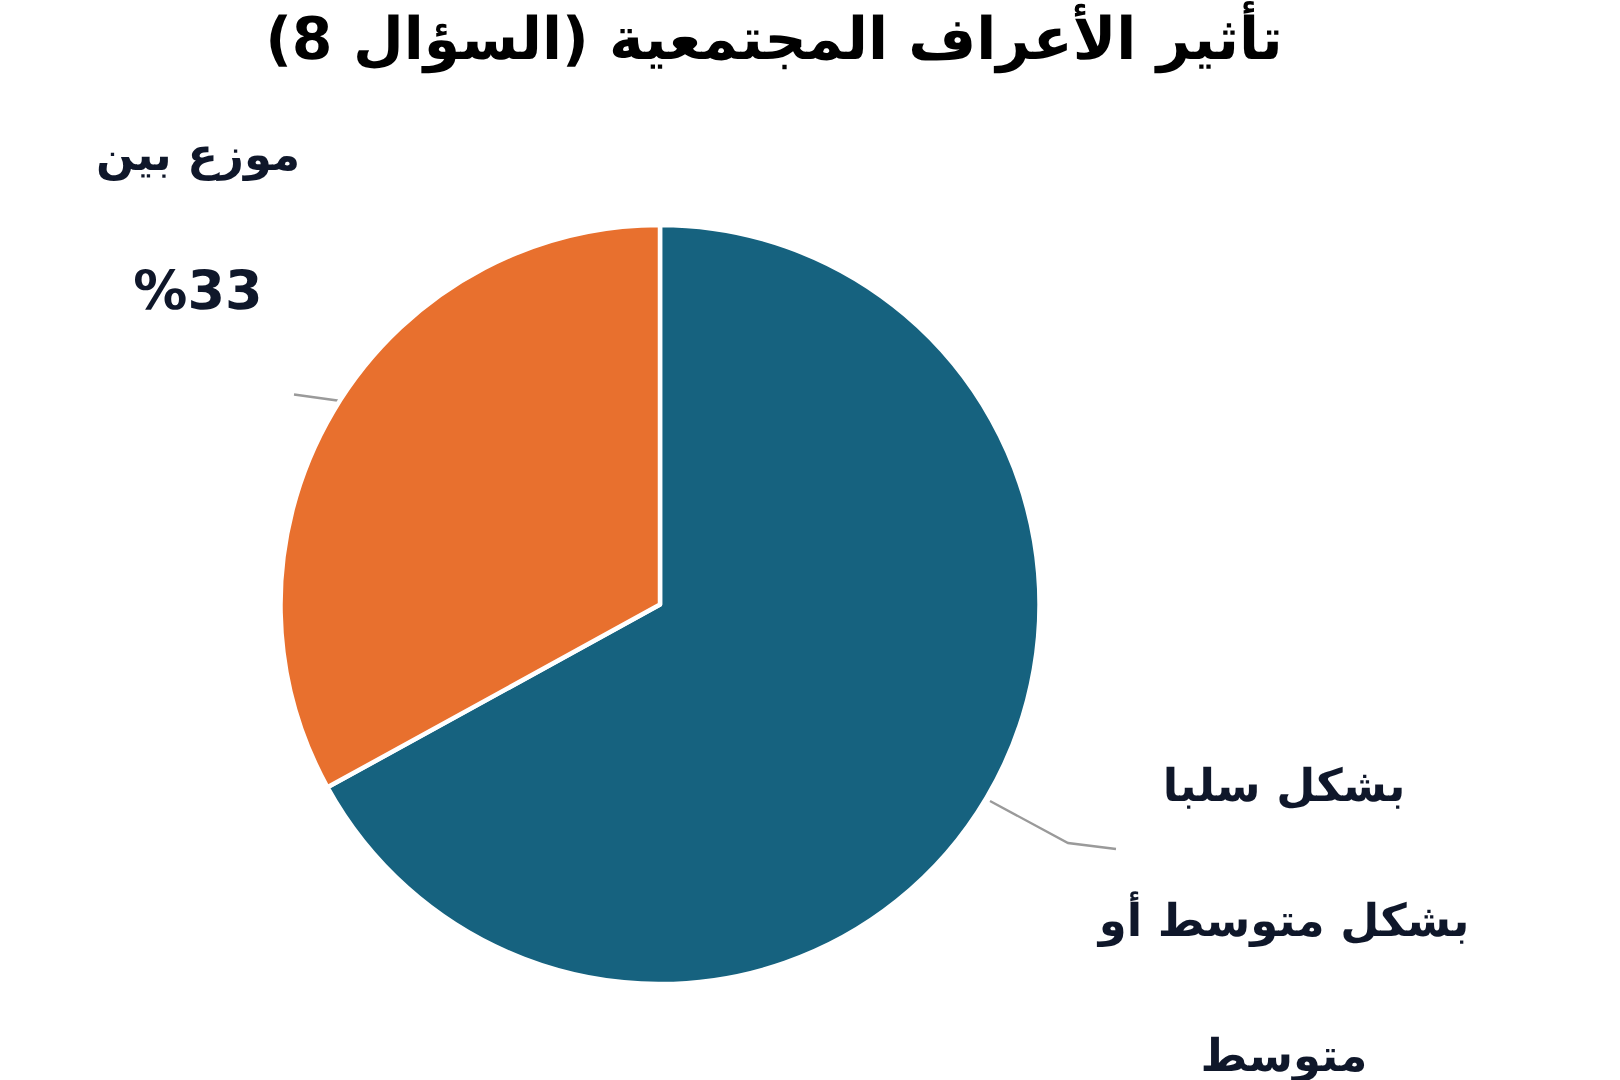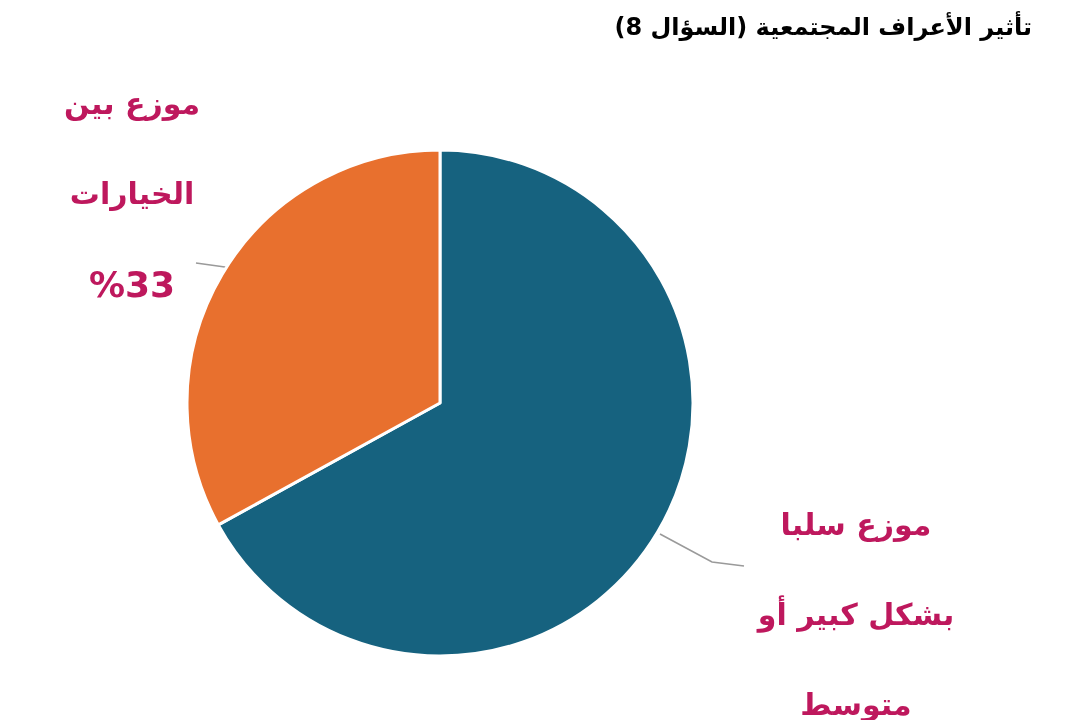--- a/index.html
+++ b/index.html
@@ -16,25 +16,25 @@
     overflow: hidden;
     font-family: "DejaVu Sans", "Liberation Sans", sans-serif;
   }
 
   
   #chart-title {
     position: absolute;
     left: 0;
     right: 0;
     top: 6px;
-    text-align: right;
+    text-align: center;
     color: #000000;
     font-family: "DejaVu Sans", "Liberation Sans", sans-serif;
     font-weight: bold;
-    font-size: 24px;
+    font-size: 39px;
     line-height: 42px;
     letter-spacing: 0px;
     direction: rtl;
     white-space: nowrap;
     padding-right: 48px;
     box-sizing: border-box;
   }
 
   
   #pie-wrap {
@@ -43,21 +43,21 @@
     top: 0;
     width: 1080px;
     height: 720px;
     pointer-events: none;
   }
   #pie-svg { display: block; }
 
   
   .data-label {
     position: absolute;
-    color: #be185d;
+    color: #0f172a;
     font-family: "DejaVu Sans", "Liberation Sans", sans-serif;
     font-weight: bold;
     font-size: 30px;
     line-height: 45px;
     direction: rtl;
     text-align: center;
     white-space: pre-line;
   }
   #label-other {
     left: 24px;
@@ -94,24 +94,23 @@
       <path d="M 660 534 L 712 562 L 744 566" fill="none" stroke="#9a9a9a" stroke-width="1.6"></path>
 
       <path d="M 440 403 L 440.00 150.00 A 253 253 0 1 1 218.29 524.88 Z" fill="#16627F" stroke="#ffffff" stroke-width="3" stroke-linejoin="round"></path>
 
       <path d="M 440 403 L 218.29 524.88 A 253 253 0 0 1 440.00 150.00 Z" fill="#E8702E" stroke="#ffffff" stroke-width="3" stroke-linejoin="round"></path>
     </svg>
   </div>
 
   <div class="data-label" id="label-other">
     <span class="label-line">موزع بين</span>
-    <span class="label-line">الخيارات</span>
     <span class="label-pct">%33</span>
   </div>
 
   <div class="data-label" id="label-negative">
-    <span class="label-line">موزع سلبا</span>
-    <span class="label-line">بشكل كبير أو</span>
+    <span class="label-line">بشكل سلبا</span>
+    <span class="label-line">بشكل متوسط أو</span>
     <span class="label-line">متوسط</span>
     
   </div>
 
 </div>
 
 </body></html>

